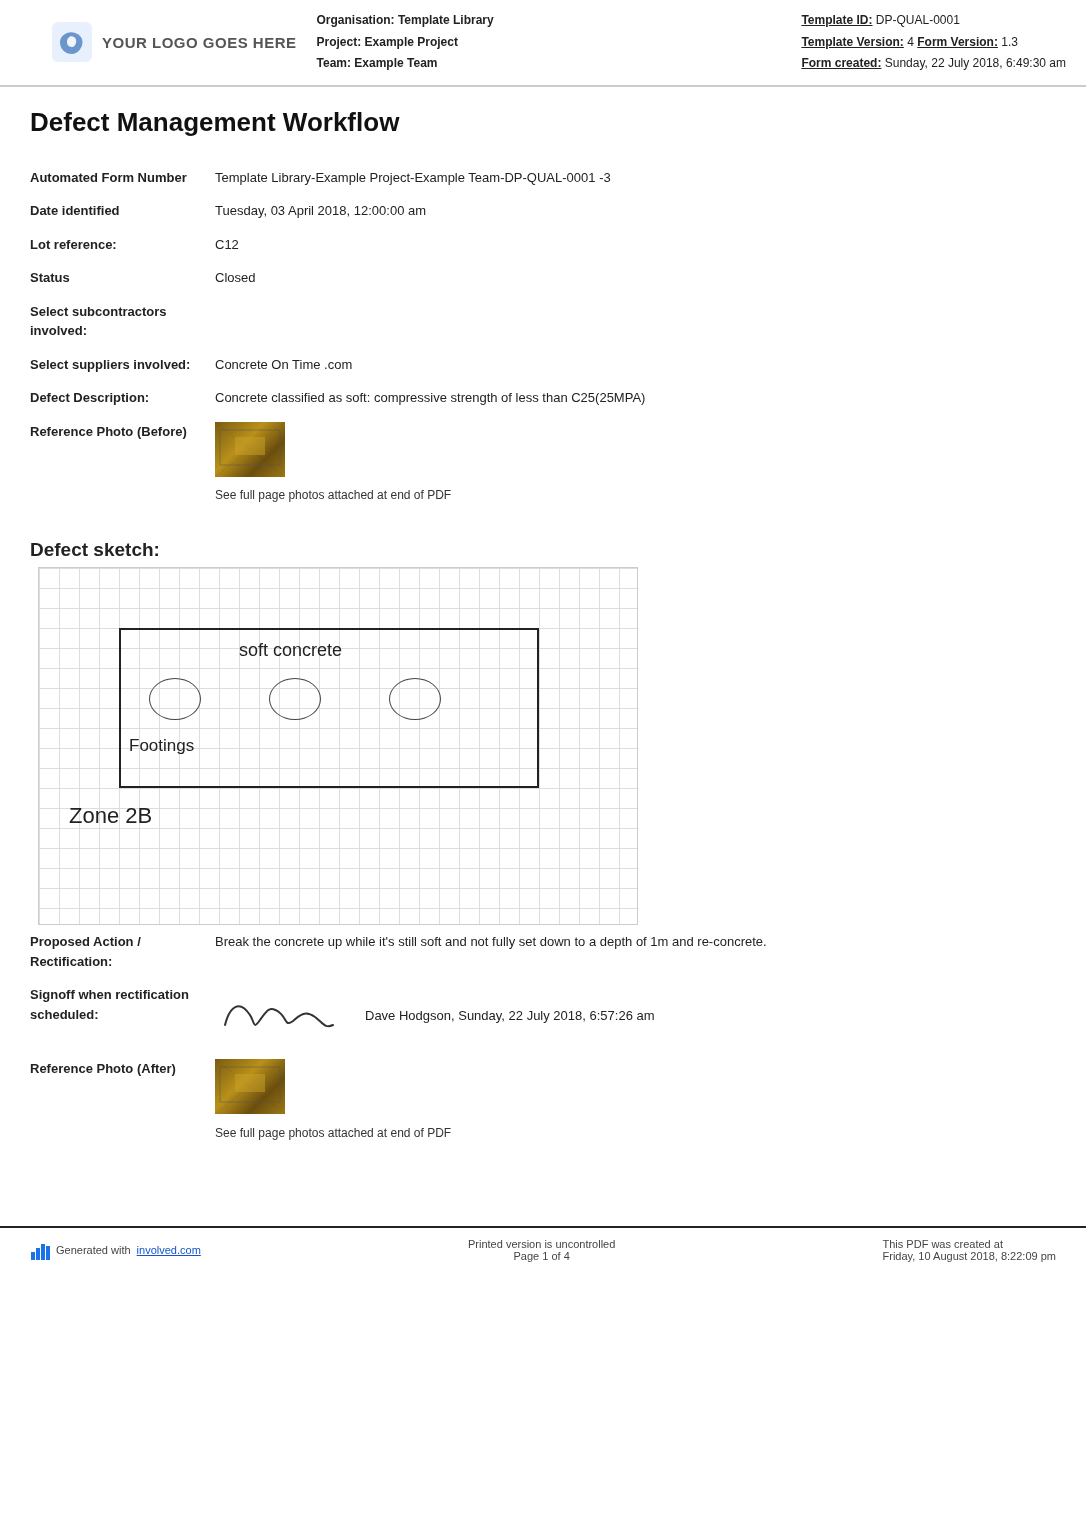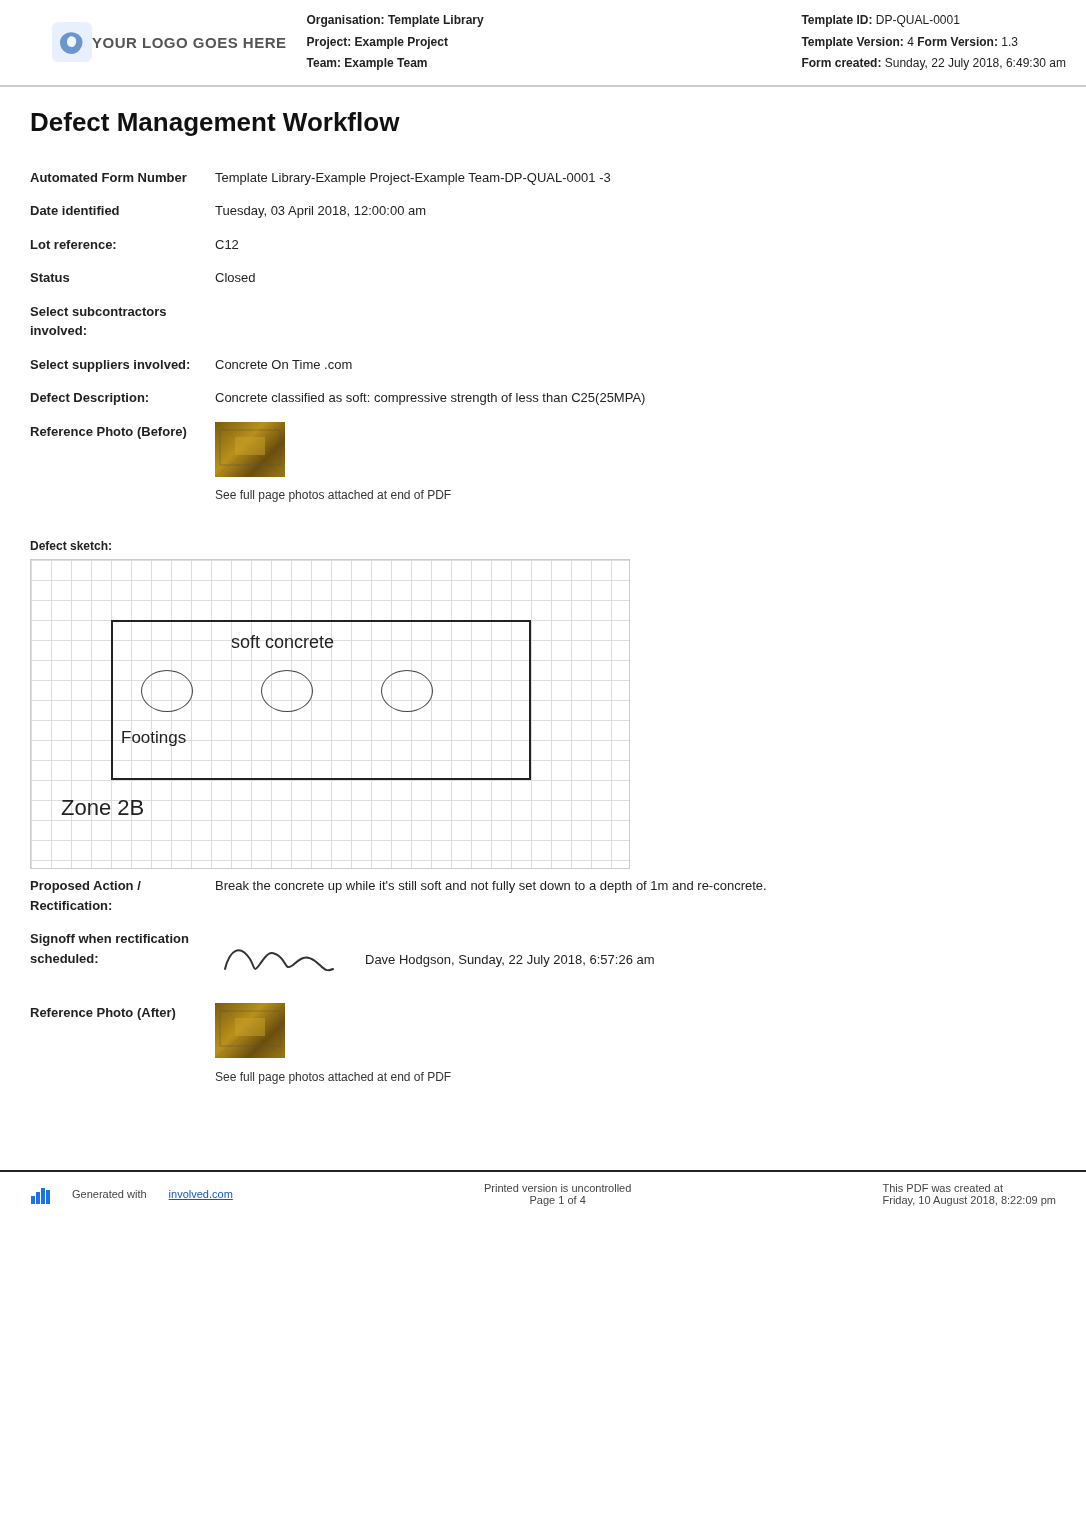--- a/index.html
+++ b/index.html
@@ -16,20 +16,21 @@
     .header {
       display: flex;
       align-items: stretch;
       border-bottom: 2px solid #ccc;
       padding: 10px 20px;
       gap: 20px;
     }
     .logo-area {
       display: flex;
       align-items: center;
+      gap: 10px;
       min-width: 200px;
       padding-left: 32px;
     }
     .logo-icon {
       width: 40px;
       height: 40px;
     }
     .logo-text {
       font-size: 15px;
       font-weight: bold;
@@ -38,21 +39,21 @@
     }
     .header-meta {
       flex: 1;
       display: flex;
       gap: 40px;
       font-size: 12px;
     }
     .header-meta-col { line-height: 1.8; }
     .header-meta-col span { font-weight: bold; }
     .header-meta-right { margin-left: auto; text-align: left; line-height: 1.8; font-size: 12px; }
-    .header-meta-right strong { font-weight: bold; }
+    .header-meta-right strong { font-weight: bold; text-decoration: underline; }
 
     
     .content {
       padding: 20px 30px 30px 30px;
     }
     .page-title {
       font-size: 26px;
       font-weight: bold;
       margin-bottom: 30px;
       color: #111;
@@ -75,31 +76,31 @@
     .form-value {
       flex: 1;
       font-size: 13px;
       line-height: 1.5;
       color: #222;
     }
 
     
     .sketch-label {
       font-weight: bold;
-      font-size: 12px;
+      font-size: 19px;
       margin-bottom: 6px;
       margin-top: 35px;
     }
     .sketch-container {
       border: 1px solid #ccc;
       width: 600px;
-      height: 310px;
+      height: 358px;
       position: relative;
       background: #fff;
-      margin-left: 0;
+      margin-left: 8px;
       overflow: hidden;
     }
     .sketch-grid {
       position: absolute;
       top: 0; left: 0; right: 0; bottom: 0;
       background-image:
         repeating-linear-gradient(#ddd 0, #ddd 1px, transparent 1px, transparent 20px),
         repeating-linear-gradient(90deg, #ddd 0, #ddd 1px, transparent 1px, transparent 20px);
     }
     .sketch-inner-box {
@@ -180,21 +181,21 @@
       display: flex;
       justify-content: space-between;
       align-items: center;
       margin-top: 40px;
       font-size: 11px;
       color: #444;
     }
     .footer-left {
       display: flex;
       align-items: center;
-      gap: 22px;
+      gap: 6px;
     }
     .footer-logo-icon {
       width: 20px;
       height: 20px;
     }
     .footer-link {
       color: #1155cc;
       text-decoration: underline;
     }
     .footer-center { text-align: center; }

